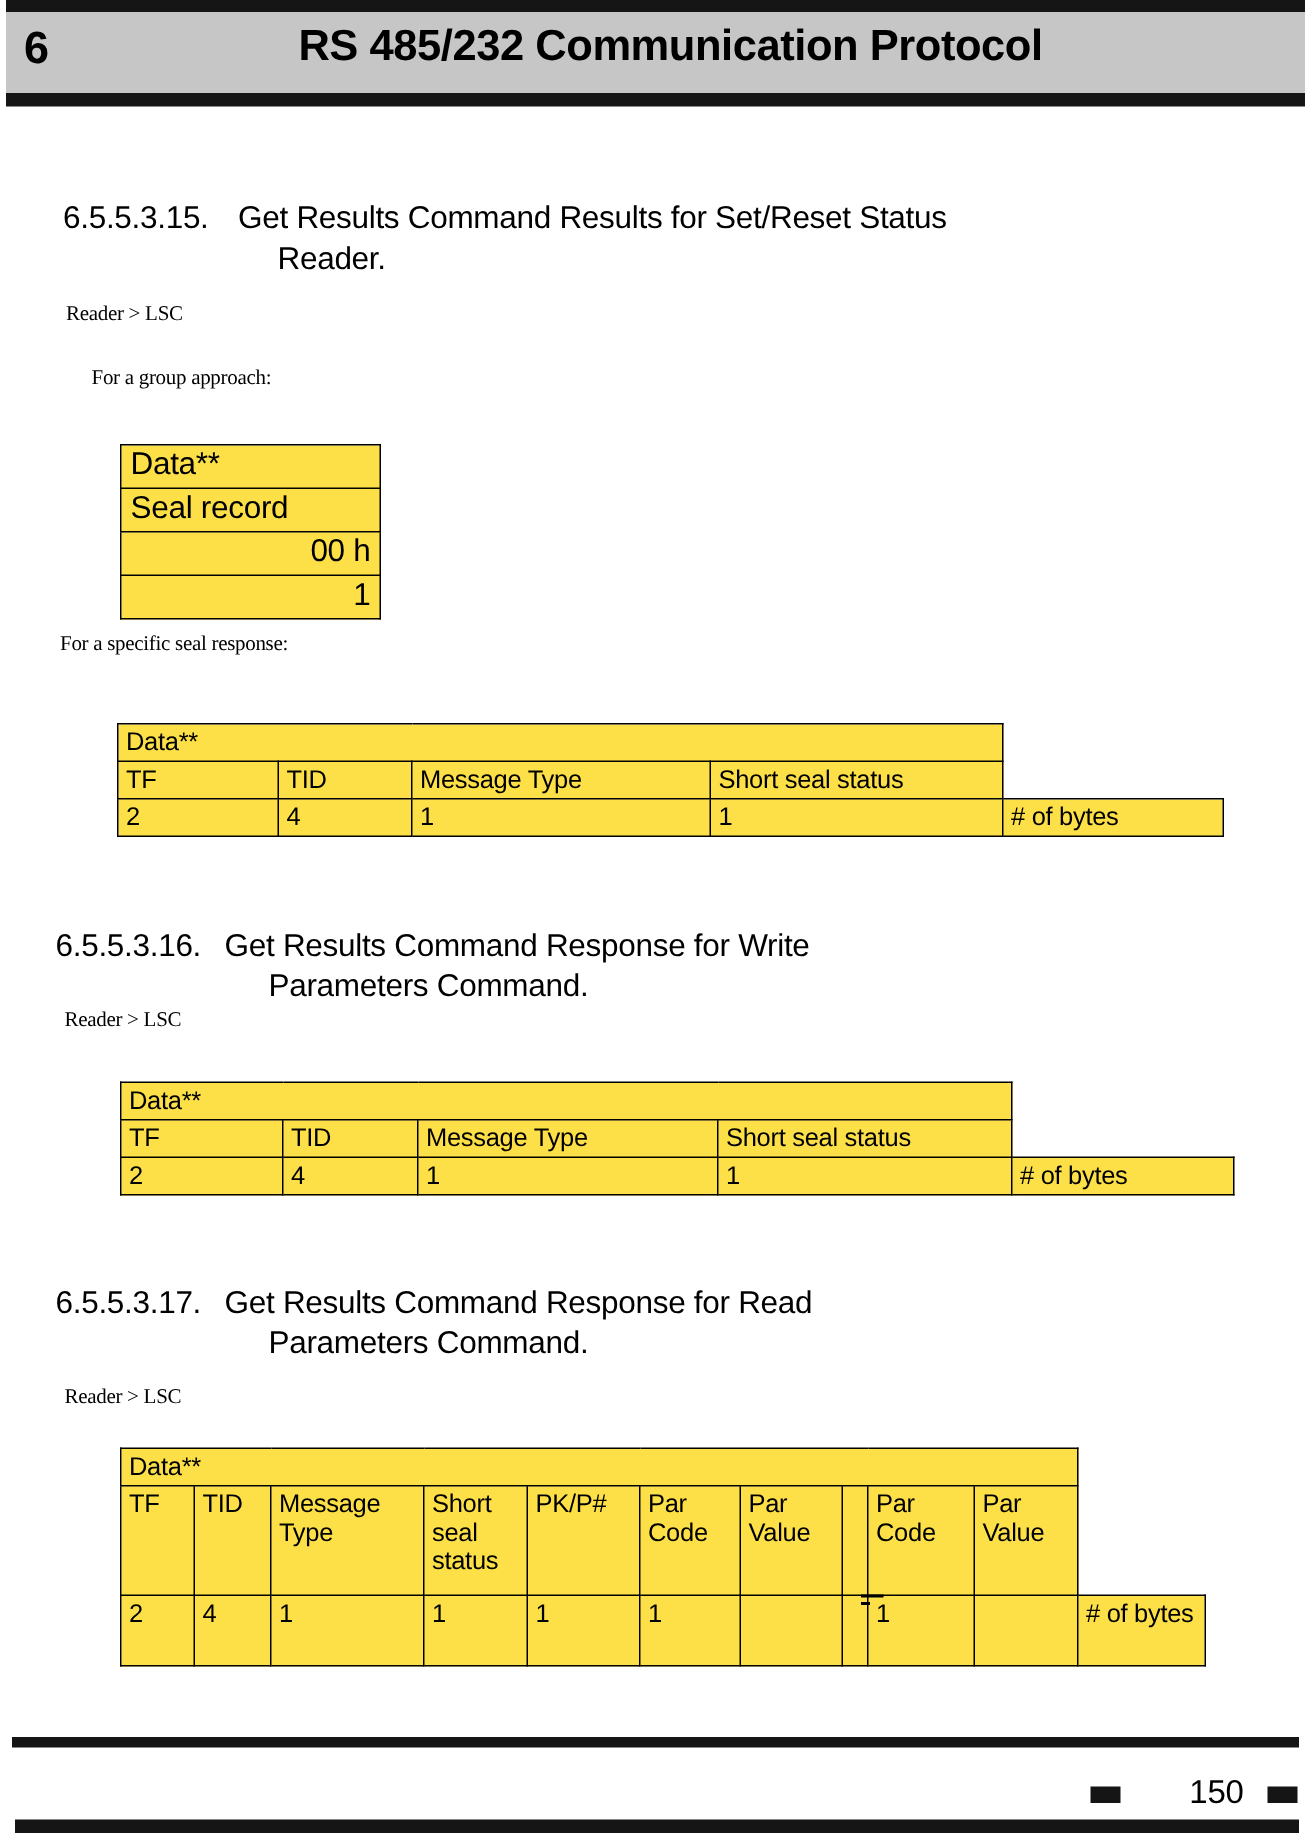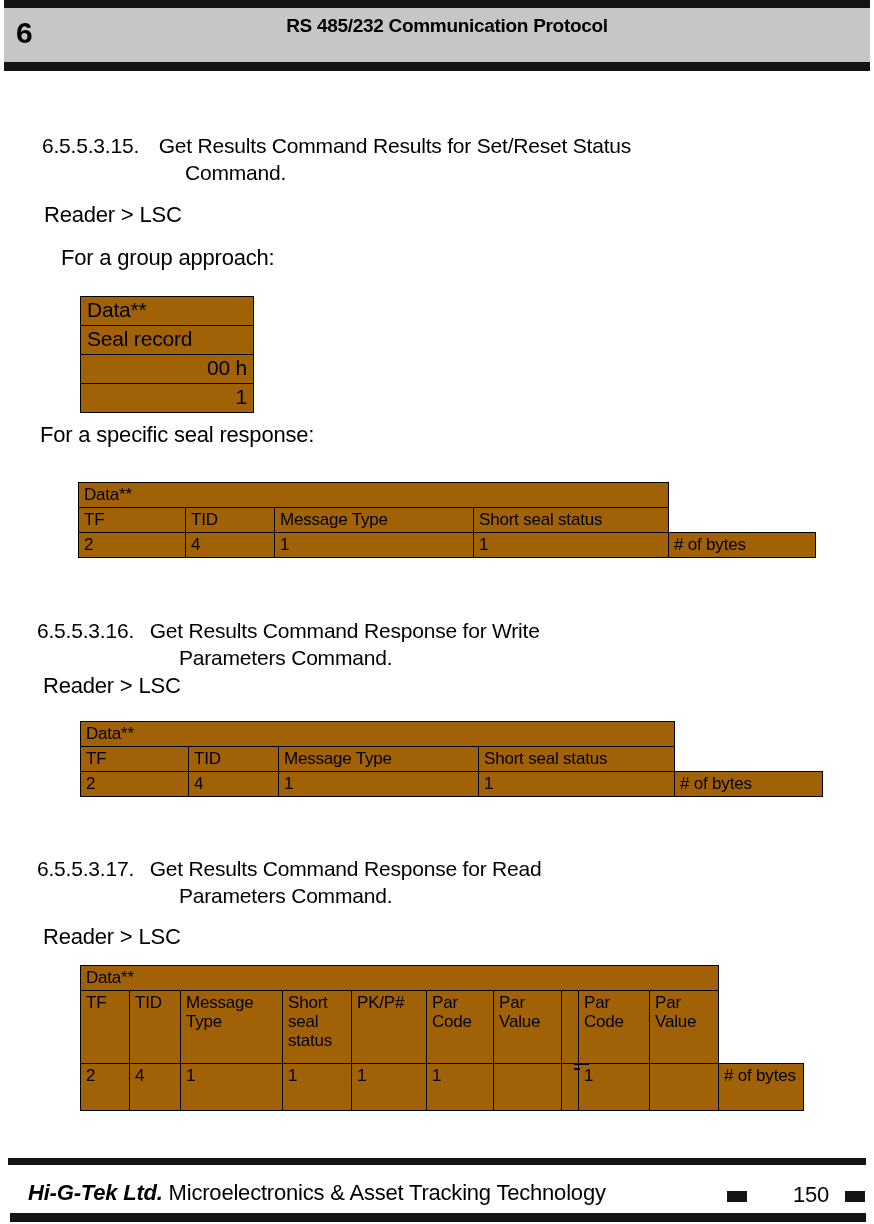--- a/index.html
+++ b/index.html
@@ -52,21 +52,21 @@
     font-size: 30px;
     font-weight: bold;
     letter-spacing: -0.5px;
   }
   .header-title {
     position: absolute;
     left: 0;
     top: 15px;
     width: 100%;
     text-align: center;
-    font-size: 19px;
+    font-size: 29px;
     font-weight: bold;
     letter-spacing: -0.3px;
     padding-left: 20px;
     box-sizing: border-box;
   }
 
   
   .content { position: absolute; left: 0; top: 0; width: 874px; }
 
   .section-heading {
@@ -82,38 +82,39 @@
   .section-heading .txt {
     display: inline-block;
     vertical-align: top;
   }
   .section-heading .cont {
     display: block;
   }
 
   .para {
     position: absolute;
-    font-size: 22px;
+    font-size: 14px;
     letter-spacing: -0.2px;
     white-space: nowrap;
+    font-family: Liberation Serif, serif;
   }
 
   
   table.doc-table {
     position: absolute;
     border-collapse: collapse;
     font-size: 17px;
     letter-spacing: -0.2px;
   }
   table.doc-table td {
     border: 1.6px solid #000000;
     padding: 2px 5px;
     vertical-align: top;
     line-height: 19px;
-    background: #a16207;
+    background: #fde047;
   }
   td.noborder {
     border: none !important;
     background: transparent !important;
   }
 
   
   #table-group {
     left: 80px;
     top: 296px;
@@ -221,21 +222,21 @@
   <div class="header-chapter">6</div>
   <div class="header-title">RS 485/232 Communication Protocol</div>
   <div class="header-rule-bottom"></div>
 </div>
 
 <div class="content">
 
   <div class="section-heading" style="left:42px; top:132px;">
     <span class="num">6.5.5.3.15.</span>
     <span class="txt" style="margin-left:14px;">Get Results Command Results for Set/Reset Status</span>
-    <span class="cont" style="margin-left:143px;">Command.</span>
+    <span class="cont" style="margin-left:143px;">Reader.</span>
   </div>
 
   <div class="para" style="left:44px; top:202px;">Reader &gt; LSC</div>
   <div class="para" style="left:61px; top:245px;">For a group approach:</div>
 
   <table class="doc-table" id="table-group">
     <tbody>
         <tr>
       <td>Data**</td>
     </tr>
@@ -350,21 +351,17 @@
   </tbody>
     </table>
 
   <div class="dashmark"></div>
   <div class="dashmark2"></div>
 
 </div>
 
 <div class="page-footer">
   <div class="footer-rule-top"></div>
-  <div class="footer-text">
-    <span class="footer-brand">Hi-G-Tek Ltd.</span>
-    <span>Microelectronics &amp; Asset Tracking Technology</span>
-  </div>
   <div class="footer-sq" id="footer-sq-left"></div>
   <div class="footer-pageno">150</div>
   <div class="footer-sq" id="footer-sq-right"></div>
   <div class="footer-rule-bottom"></div>
 </div>
 
 </body></html>

